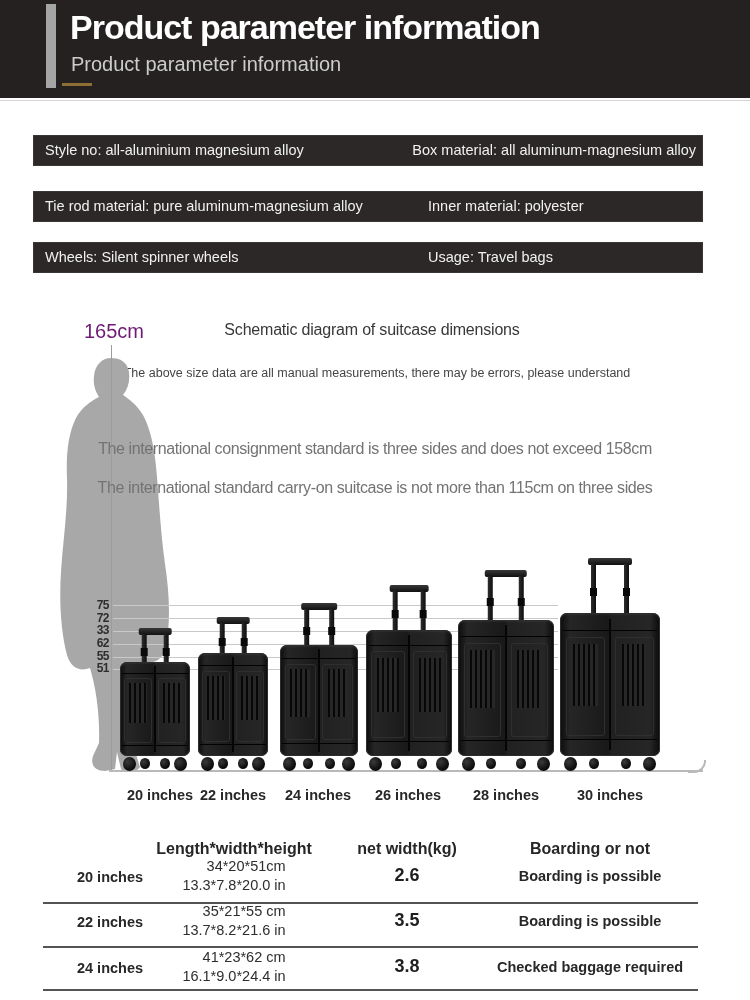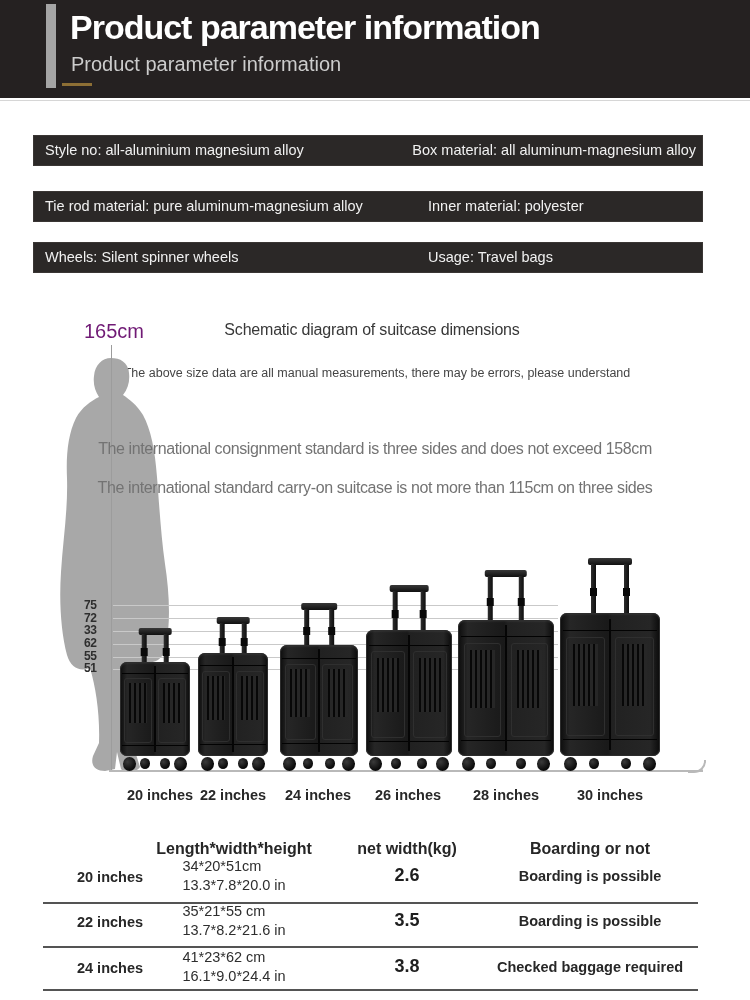--- a/index.html
+++ b/index.html
@@ -33,21 +33,21 @@
               font-size:12.5px;color:#454545;white-space:nowrap;}
   .note{position:absolute;left:375px;transform:translateX(-50%);font-size:16px;font-weight:400;
         color:#737373;white-space:nowrap;letter-spacing:-0.4px;z-index:6;}
   .note1{top:440px;} .note2{top:479px;}
 
   .silhouette{position:absolute;left:58px;top:350px;width:120px;height:425px;z-index:1;}
   .vline{position:absolute;left:111px;top:345px;width:1px;height:427px;background:#9c9c9c;z-index:2;}
 
   .gline{position:absolute;left:113px;width:445px;height:1px;background:#c9c9c9;z-index:1;}
   .g0{top:605px;} .g1{top:618px;} .g2{top:631px;} .g3{top:644px;} .g4{top:657px;} .g5{top:669px;}
-  .mark{position:absolute;left:84px;width:25px;text-align:left;font-size:12px;font-weight:700;
+  .mark{position:absolute;left:84px;width:25px;text-align:right;font-size:12px;font-weight:700;
         line-height:12px;color:#2e2e2e;letter-spacing:-0.5px;z-index:3;}
   .m0{top:599px;} .m1{top:612px;} .m2{top:624px;} .m3{top:637px;} .m4{top:650px;} .m5{top:662px;}
 
   .baseline{position:absolute;left:109px;top:770px;width:594px;height:2px;background:#b9b9b9;z-index:2;}
   .basehook{position:absolute;left:688px;top:760px;width:16px;height:11px;
             border-bottom:2px solid #b9b9b9;border-right:2px solid #b9b9b9;
             border-bottom-right-radius:12px;z-index:2;}
 
   
   .case{position:absolute;z-index:4;}
@@ -87,21 +87,21 @@
 
   
   .th{position:absolute;top:840px;transform:translateX(-50%);font-size:16px;font-weight:700;
       color:#262626;white-space:nowrap;}
   .th1{left:234px;} .th2{left:407px;} .th3{left:590px;}
 
   .trow{position:absolute;left:0;width:750px;height:46px;}
   .r1{top:856px;} .r2{top:901px;} .r3{top:947px;}
   .c-size{position:absolute;left:110px;top:13px;transform:translateX(-50%);font-size:14.5px;
           font-weight:600;color:#272727;white-space:nowrap;}
-  .c-dims{position:absolute;left:234px;top:1px;transform:translateX(-50%);text-align:left;
+  .c-dims{position:absolute;left:234px;top:1px;transform:translateX(-50%);text-align:right;
           font-size:14.5px;line-height:19px;color:#2e2e2e;white-space:nowrap;}
   .c-weight{position:absolute;left:407px;top:9px;transform:translateX(-50%);font-size:18px;
             font-weight:700;color:#1f1f1f;}
   .c-board{position:absolute;left:590px;top:12px;transform:translateX(-50%);font-size:14.5px;
            font-weight:600;color:#272727;white-space:nowrap;}
   .tdiv{position:absolute;left:43px;width:655px;height:2px;background:#545454;}
   .d1{top:902px;} .d2{top:946px;} .d3{top:989px;}
 </style>
 </head>
 <body>

